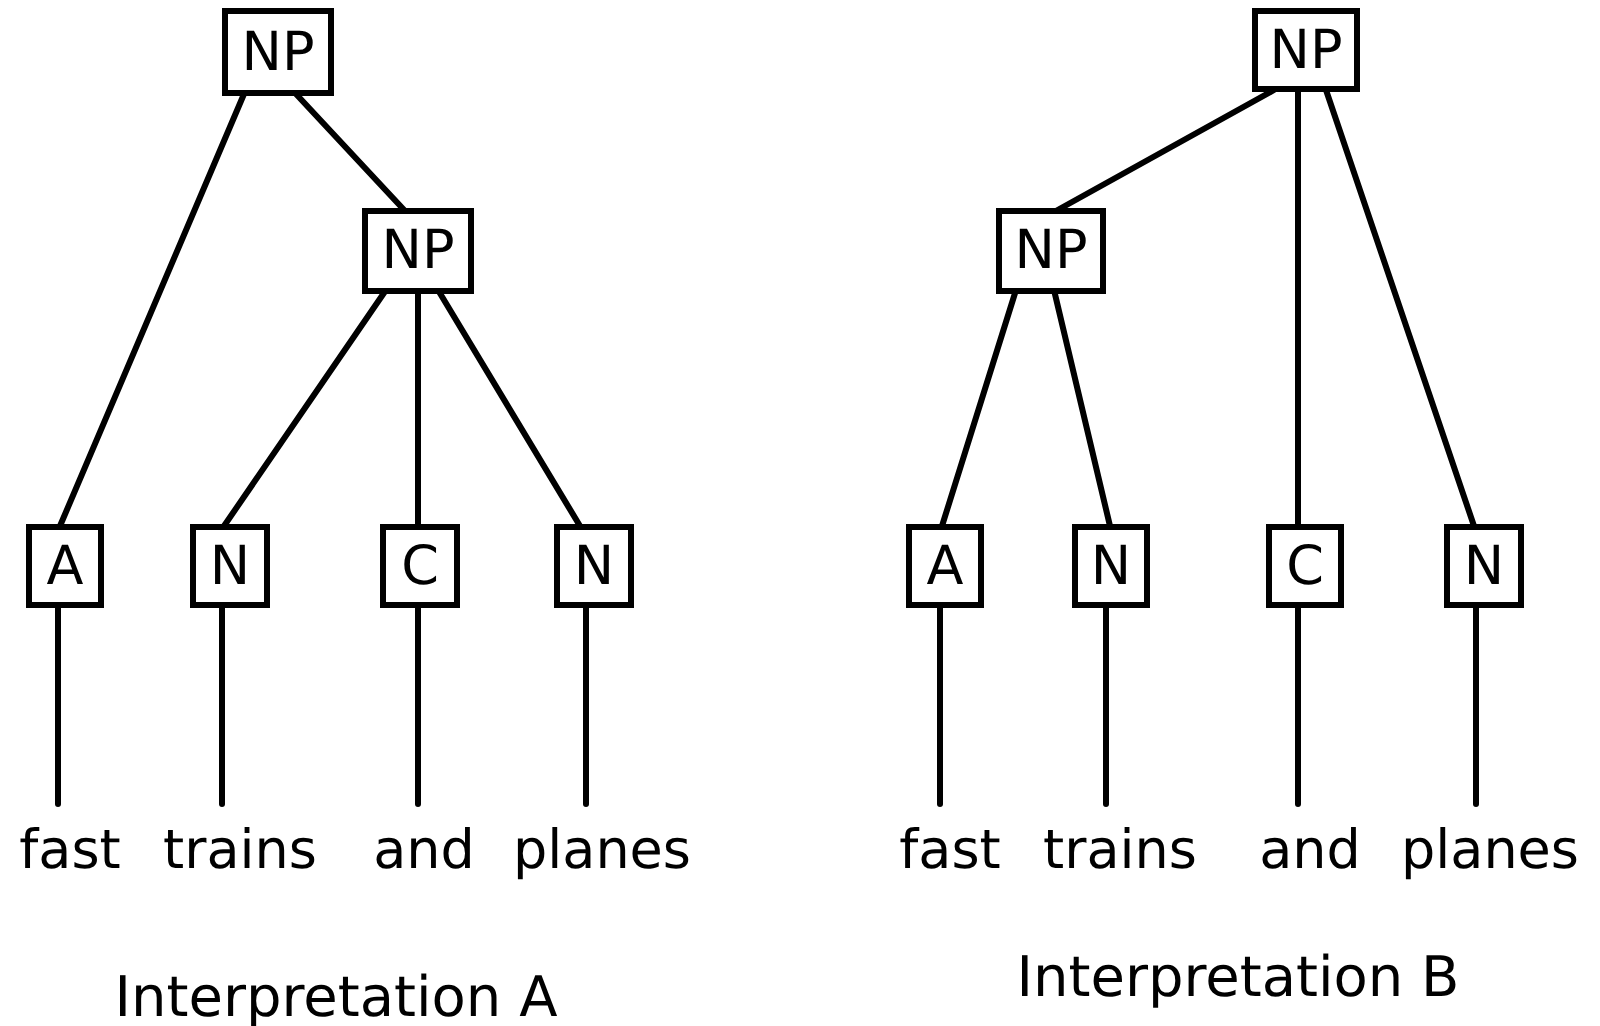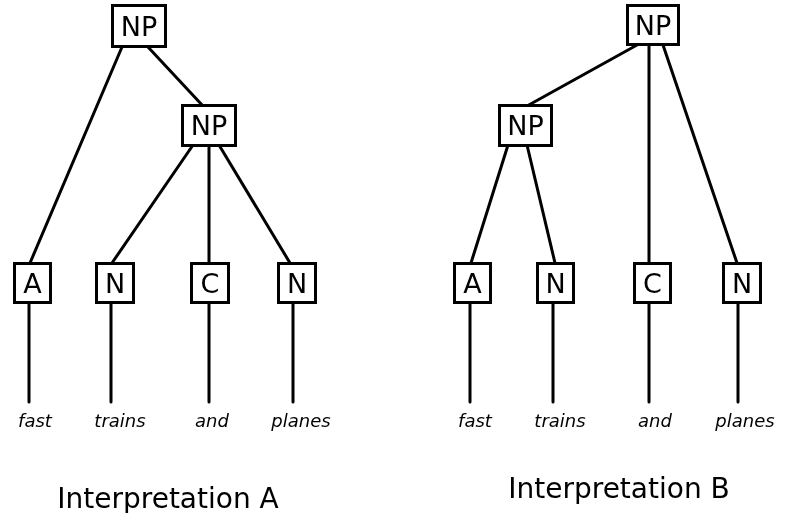--- a/index.html
+++ b/index.html
@@ -31,22 +31,21 @@
     display: flex;
     align-items: center;
     justify-content: center;
     font-size: 27px;
     line-height: 1;
     color: var(--stroke);
   }
   .leaf {
     position: absolute;
     transform: translateX(-50%);
-    font-size: 18px;
-    font-style: italic;
+    font-size: 27px;
     white-space: nowrap;
     line-height: 1.2;
     color: var(--stroke);
   }
   .caption {
     position: absolute;
     transform: translateX(-50%);
     font-size: 28px;
     white-space: nowrap;
     line-height: 1.2;

